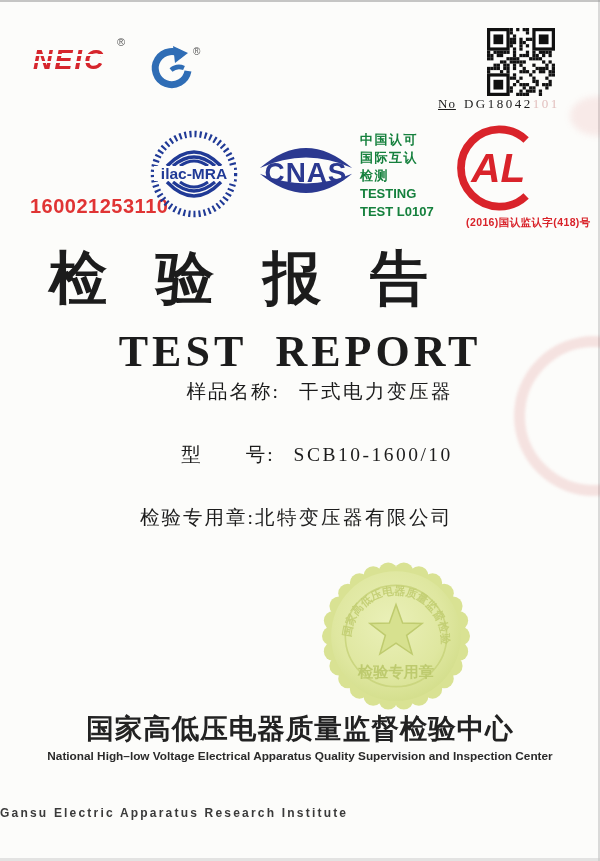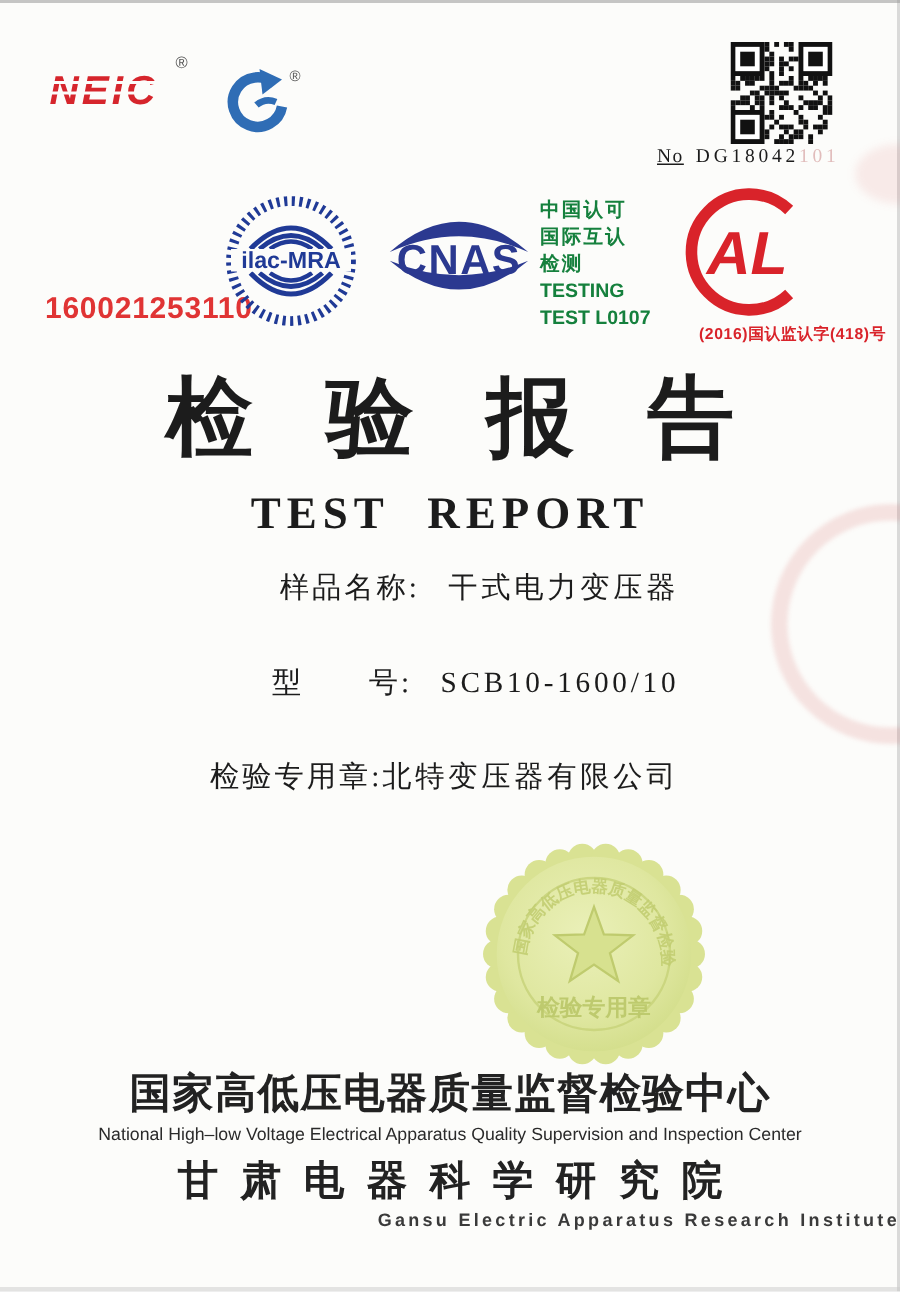--- a/index.html
+++ b/index.html
@@ -41,43 +41,43 @@
   .ilac{position:absolute;left:148px;top:127px;}
   .cnas{position:absolute;left:256px;top:138px;}
   .acc-text{position:absolute;left:360px;top:131px;font-family:"Liberation Sans",sans-serif;
     color:#15803d;font-weight:bold;font-size:13px;line-height:18px;}
   .acc-text .zh{letter-spacing:1.5px;}
   .cal{position:absolute;left:448px;top:120px;}
   .cal-caption{position:absolute;left:446px;top:216px;font-family:"Liberation Sans",sans-serif;
     font-weight:bold;font-size:10.5px;color:#d9232a;letter-spacing:.4px;margin-left:20px;}
 
   
-  .title-zh{position:absolute;top:240px;left:0;right:0;text-align:center;
+  .title-zh{position:absolute;top:240px;left:0;right:0;text-align:left;
     font-size:58px;font-weight:600;letter-spacing:49px;padding-left:49px;box-sizing:border-box;}
   .title-en{position:absolute;top:326px;left:0;right:0;text-align:center;
-    font-size:30px;font-weight:bold;letter-spacing:4px;word-spacing:14px;}
+    font-size:44px;font-weight:bold;letter-spacing:4px;word-spacing:14px;}
 
   
   .fields{position:absolute;left:140px;top:378px;font-size:19.5px;text-align:right;}
   .field{margin-bottom:36px;white-space:nowrap;}
   .field-label{display:inline-block;width:96px;letter-spacing:2px;}
   .field-value{margin-left:14px;letter-spacing:2.5px;}
 
   
   .seal{position:absolute;left:321px;top:561px;width:150px;height:150px;}
 
   
   .f1{position:absolute;top:711px;left:0;right:0;text-align:center;
     font-family:"Liberation Sans",sans-serif;font-weight:600;font-size:27.5px;letter-spacing:1px;color:#222;}
   .f2{position:absolute;top:749px;left:0;right:0;text-align:center;
-    font-family:"Liberation Sans",sans-serif;font-weight:400;font-size:11.8px;color:#2a2a2a;}
+    font-family:"Liberation Sans",sans-serif;font-weight:700;font-size:11.8px;color:#2a2a2a;}
   .f3{position:absolute;top:769px;left:0;right:0;text-align:center;
     font-family:"Liberation Sans",sans-serif;font-weight:600;font-size:27px;
     letter-spacing:15px;padding-left:15px;box-sizing:border-box;color:#222;}
-  .f4{position:absolute;top:806px;left:0;right:0;text-align:right;
+  .f4{position:absolute;top:806px;left:0;right:0;text-align:left;
     font-family:"Liberation Sans",sans-serif;font-weight:bold;font-size:12px;
     letter-spacing:2.2px;color:#3a3a3a;}
 </style>
 </head>
 <body>
 
 <div class="page">
   <div class="edge-top"></div>
   <div class="edge-right"></div>
   <div class="edge-bottom"></div>
@@ -351,15 +351,14 @@
       <text font-size="11" font-weight="bold" fill="#c2ce72" opacity=".9">
         <textPath href="#sealArcPath" startOffset="2%">国家高低压电器质量监督检验中心</textPath>
       </text>
       <polygon points="74,43 80.5,61.1 99.7,61.7 84.5,73.4 89.9,91.8 74,81 58.1,91.8 63.5,73.4 48.3,61.7 67.5,61.1" fill="#d7e18f" stroke="#bfcb6e" stroke-width="1.5"></polygon>
       <text x="74" y="114" text-anchor="middle" font-size="15" font-weight="bold" fill="#bcc96c" opacity=".95">检验专用章</text>
     </svg>
   </div>
 
   <div class="f1">国家高低压电器质量监督检验中心</div>
   <div class="f2">National High–low Voltage Electrical Apparatus Quality Supervision and Inspection Center</div>
-  <div class="f3">甘肃电器科学研究院</div>
   <div class="f4">Gansu Electric Apparatus Research Institute</div>
 </div>
 
 </body></html>

